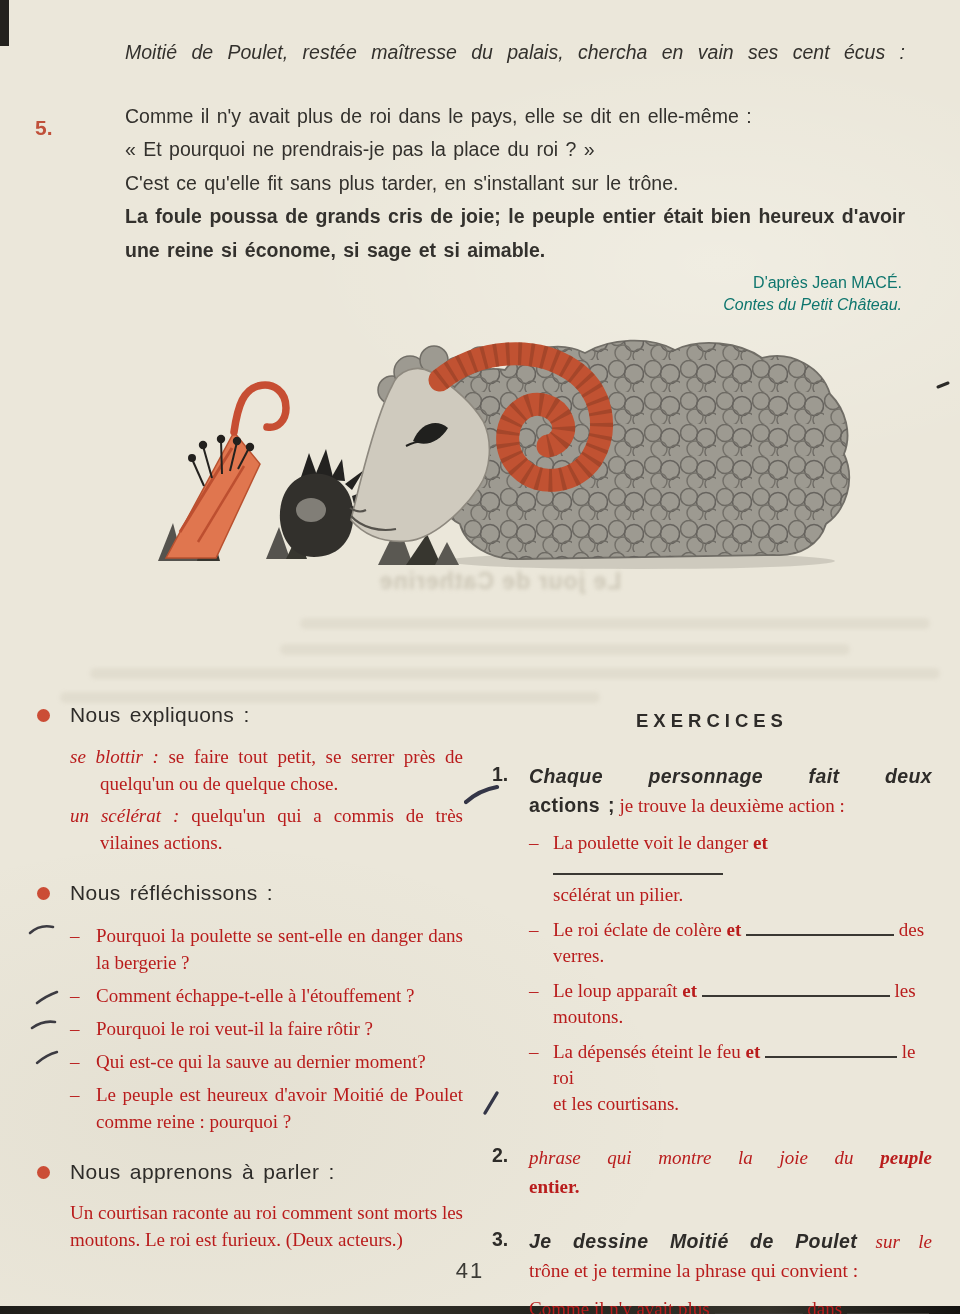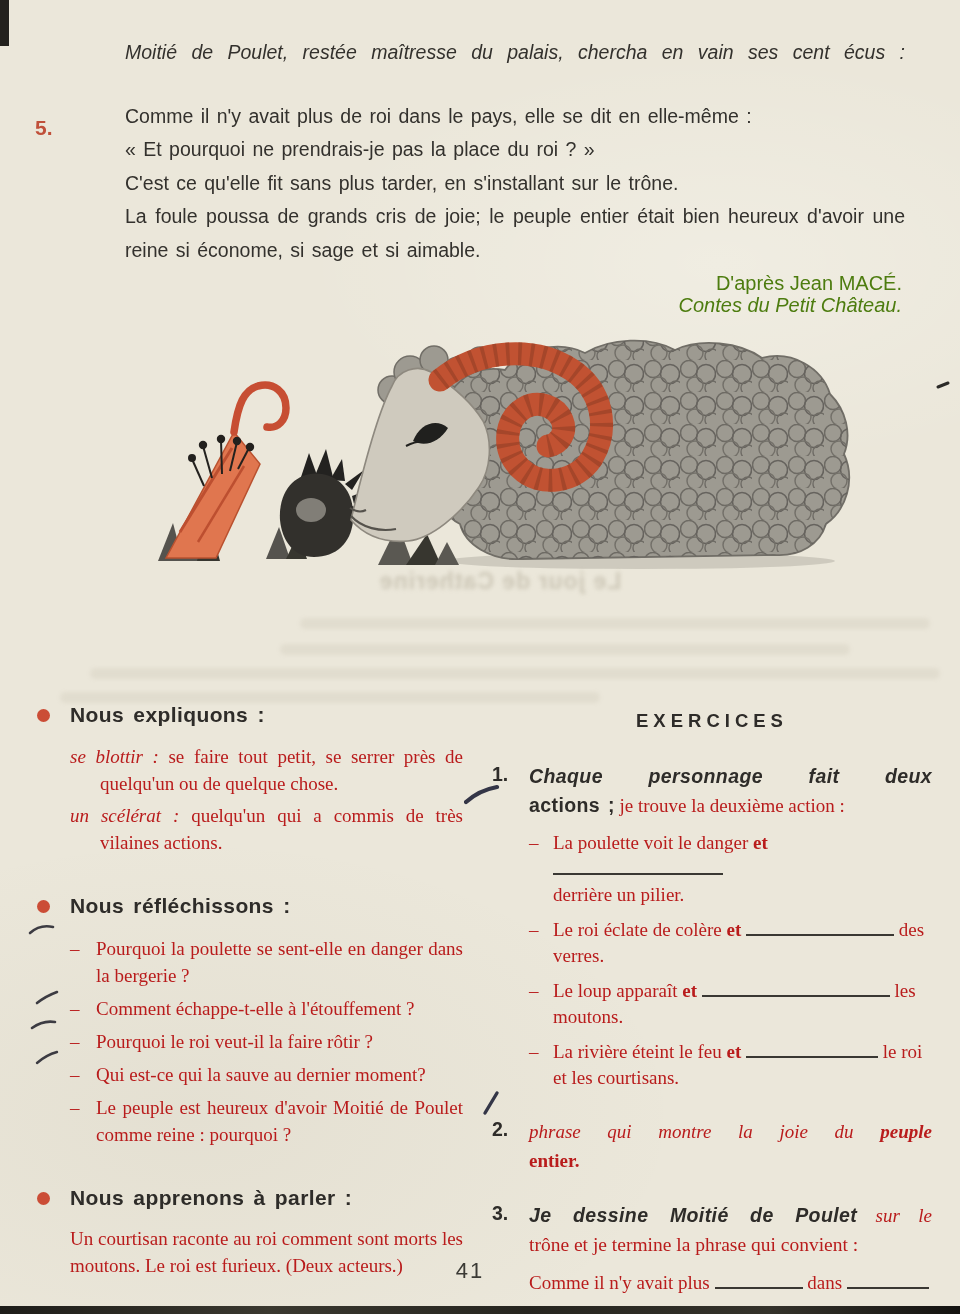--- a/index.html
+++ b/index.html
@@ -14,42 +14,42 @@
       radial-gradient(ellipse 600px 300px at 75% 20%, rgba(255,255,250,.25), transparent 70%),
       radial-gradient(ellipse 700px 400px at 20% 85%, rgba(120,110,80,.06), transparent 70%);
   }
   
   .story{position:absolute;left:95px;right:55px;top:36px;font-size:19.5px;line-height:33.5px;color:#33312d;word-spacing:2px;}
   .story .ln{white-space:normal;}
   .jst{text-align:justify;text-align-last:justify;font-style:italic;}
   .ind{padding-left:30px;}
   .story .gap{height:30px;}
   .secnum{position:absolute;left:35px;top:116px;font-size:21px;font-weight:bold;color:#c0503a;}
-  .attrib{position:absolute;right:58px;top:272px;text-align:right;font-size:20px;line-height:22px;color:#4d7c0f;}
+  .attrib{position:absolute;right:58px;top:272px;text-align:right;font-size:16px;line-height:22px;color:#0f766e;}
   .attrib .it{font-style:italic;}
   
   .ghost-title{position:absolute;left:300px;top:568px;width:400px;text-align:center;
     font-weight:bold;font-size:23px;letter-spacing:1px;color:#b3ac99;
     transform:scaleX(-1);filter:blur(2px);opacity:.55;}
   .gbar{position:absolute;height:11px;border-radius:6px;background:#a79f8a;opacity:.14;filter:blur(2px);}
   
   .lcol{position:absolute;left:35px;top:703px;width:428px;}
   .rcol{position:absolute;left:492px;top:710px;width:440px;}
   .hrow{display:flex;align-items:flex-start;margin:0;}
   .bullet{width:13px;height:13px;border-radius:50%;background:#cb4d36;margin:6px 20px 0 2px;flex:none;}
-  .shead{font-size:21px;font-weight:bold;letter-spacing:.4px;word-spacing:3px;color:#2e2c29;}
+  .shead{font-size:21px;font-weight:normal;letter-spacing:.4px;word-spacing:3px;color:#2e2c29;}
   .serif{font-family:"Liberation Serif", serif;color:#b91c1c;}
   .defs{margin:16px 0 0 35px;font-size:19px;line-height:27px;}
   .defs .entry{padding-left:30px;text-indent:-30px;margin-bottom:5px;text-align:justify;}
   .term{font-style:italic;}
   .qlist{margin:17px 0 0 35px;font-size:19px;line-height:27px;}
   .q{padding-left:26px;margin-bottom:6px;text-align:justify;}
   .q .dash{display:inline-block;width:26px;margin-left:-26px;}
   .apara{margin:15px 0 0 35px;font-size:19px;line-height:27px;text-align:justify;}
-  .mt26{margin-top:38px;}
+  .mt26{margin-top:25px;}
   
   .extitle{text-align:center;font-weight:bold;font-size:18.5px;letter-spacing:5px;color:#2e2c29;margin-bottom:30px;}
   .ex{position:relative;margin-bottom:22px;}
   .exnum{position:absolute;left:0;top:1px;font-weight:bold;font-size:19.5px;color:#2e2c29;}
   .exbody{margin-left:37px;}
   .exhead{font-size:19.5px;line-height:29px;}
   .bsans{font-weight:bold;letter-spacing:.4px;word-spacing:2px;color:#2e2c29;}
   .exhead .serif,.exitems{font-size:19px;}
   .exitems{margin-top:10px;line-height:26px;}
   .exit{padding-left:24px;margin-bottom:9px;}
@@ -73,21 +73,21 @@
 <div class="corner-strip"></div>
 <div class="bottom-strip"></div>
 
 <div class="secnum">5.</div>
 <div class="story">
   <div class="ln ind jst">Moitié de Poulet, restée maîtresse du palais, chercha en vain ses cent écus :</div>
   <div class="gap"></div>
   <div class="ln ind">Comme il n'y avait plus de roi dans le pays, elle se dit en elle-même :</div>
   <div class="ln ind">« Et pourquoi ne prendrais-je pas la place du roi ? »</div>
   <div class="ln ind">C'est ce qu'elle fit sans plus tarder, en s'installant sur le trône.</div>
-  <div class="ln ind" style="text-align:justify;">La foule poussa de grands cris de joie; le peuple entier était bien heureux d'avoir une reine si économe, si sage et si aimable.</div>
+  <div class="ln ind" style="text-align:justify;font-weight:bold;">La foule poussa de grands cris de joie; le peuple entier était bien heureux d'avoir une reine si économe, si sage et si aimable.</div>
 </div>
 <div class="attrib">
   <div>D'après Jean MACÉ.</div>
   <div class="it">Contes du Petit Château.</div>
 </div>
 
 <div class="illus">
 <svg width="720" height="245" viewBox="0 0 720 245" xmlns="http://www.w3.org/2000/svg">
   <defs>
     <pattern id="wool" patternUnits="userSpaceOnUse" width="36" height="32">
@@ -208,34 +208,34 @@
 
   <div class="ex">
     <span class="exnum">1.</span>
     <div class="exbody">
       <div class="exhead jst"><span class="bsans">Chaque personnage fait deux</span></div>
       <div class="exhead"><span class="bsans">actions ;</span><span class="serif"> je trouve la deuxième action :</span></div>
       <div class="exitems serif">
         <div class="exit">
           <span class="dash">–</span><span>La poulette voit le danger </span><span class="bser">et</span>
           <span class="blank" style="width:170px"></span><span></span><br>
-          <span>derrière un pilier.</span>
+          <span>scélérat un pilier.</span>
         </div>
         <div class="exit">
           <span class="dash">–</span><span>Le roi éclate de colère </span><span class="bser">et</span>
           <span class="blank" style="width:148px"></span> <span>des</span><br>
           <span>verres.</span>
         </div>
         <div class="exit">
           <span class="dash">–</span><span>Le loup apparaît </span><span class="bser">et</span>
           <span class="blank" style="width:188px"></span> <span>les</span><br>
           <span>moutons.</span>
         </div>
         <div class="exit">
-          <span class="dash">–</span><span>La rivière éteint le feu </span><span class="bser">et</span>
+          <span class="dash">–</span><span>La dépensés éteint le feu </span><span class="bser">et</span>
           <span class="blank" style="width:132px"></span> <span>le roi</span><br>
           <span>et les courtisans.</span>
         </div>
       </div>
     </div>
   </div>
 
   <div class="ex" style="margin-top:26px;">
     <span class="exnum">2.</span>
     <div class="exbody exhead">

